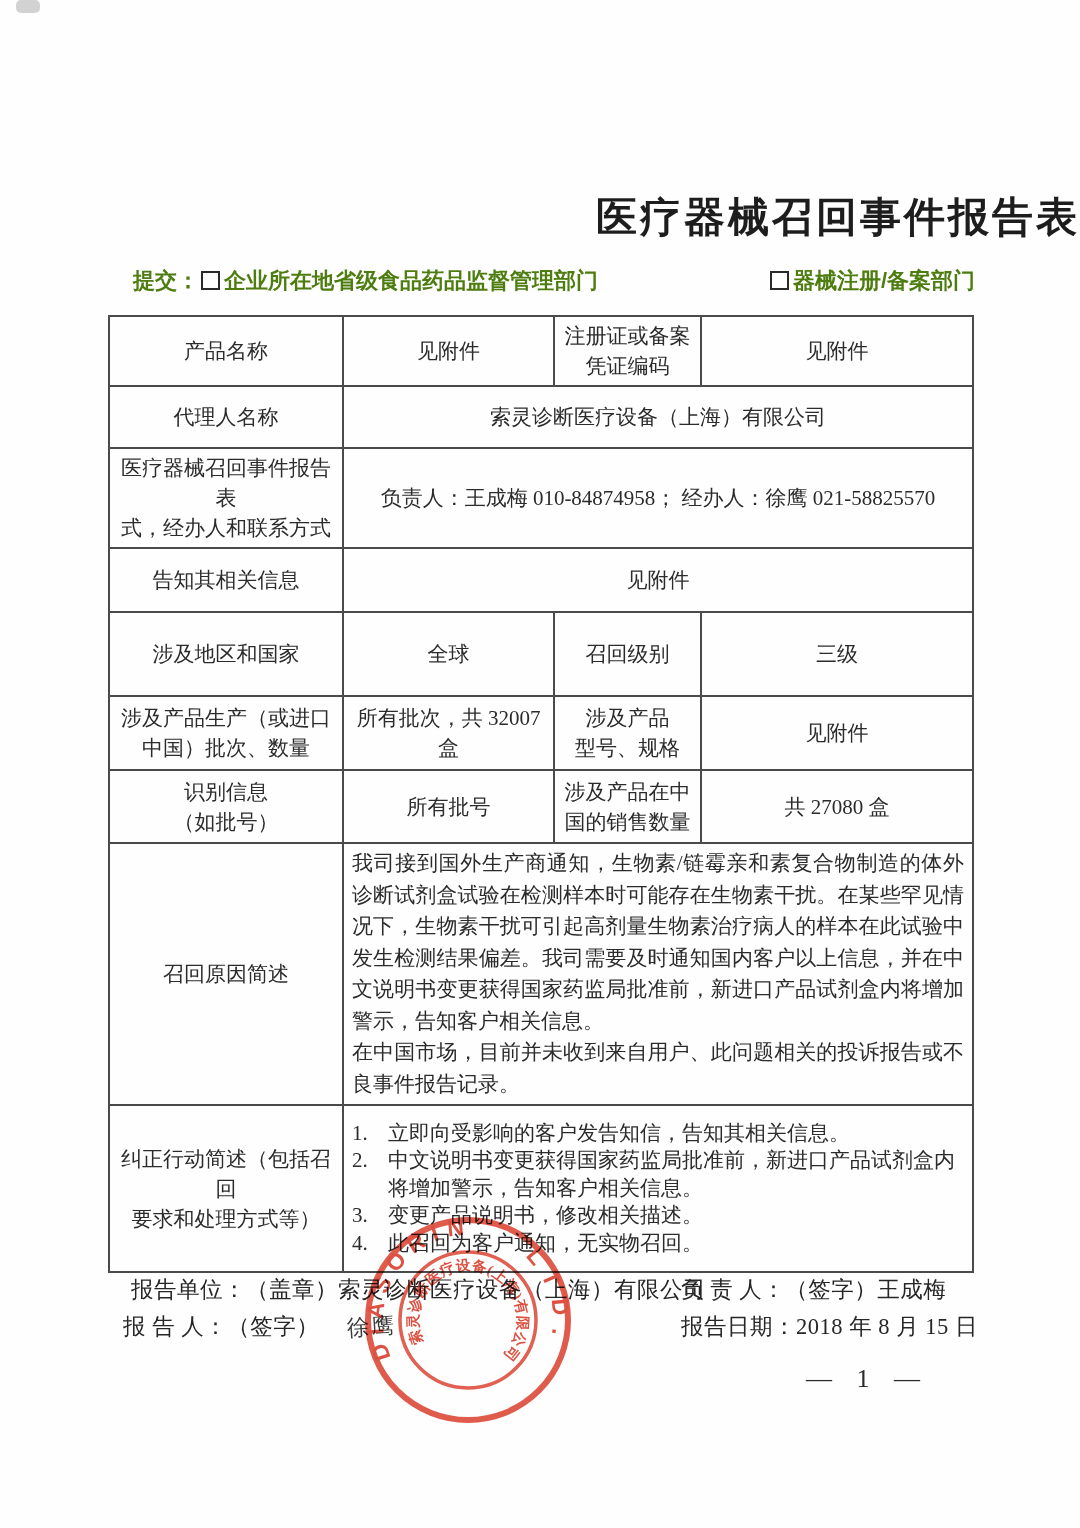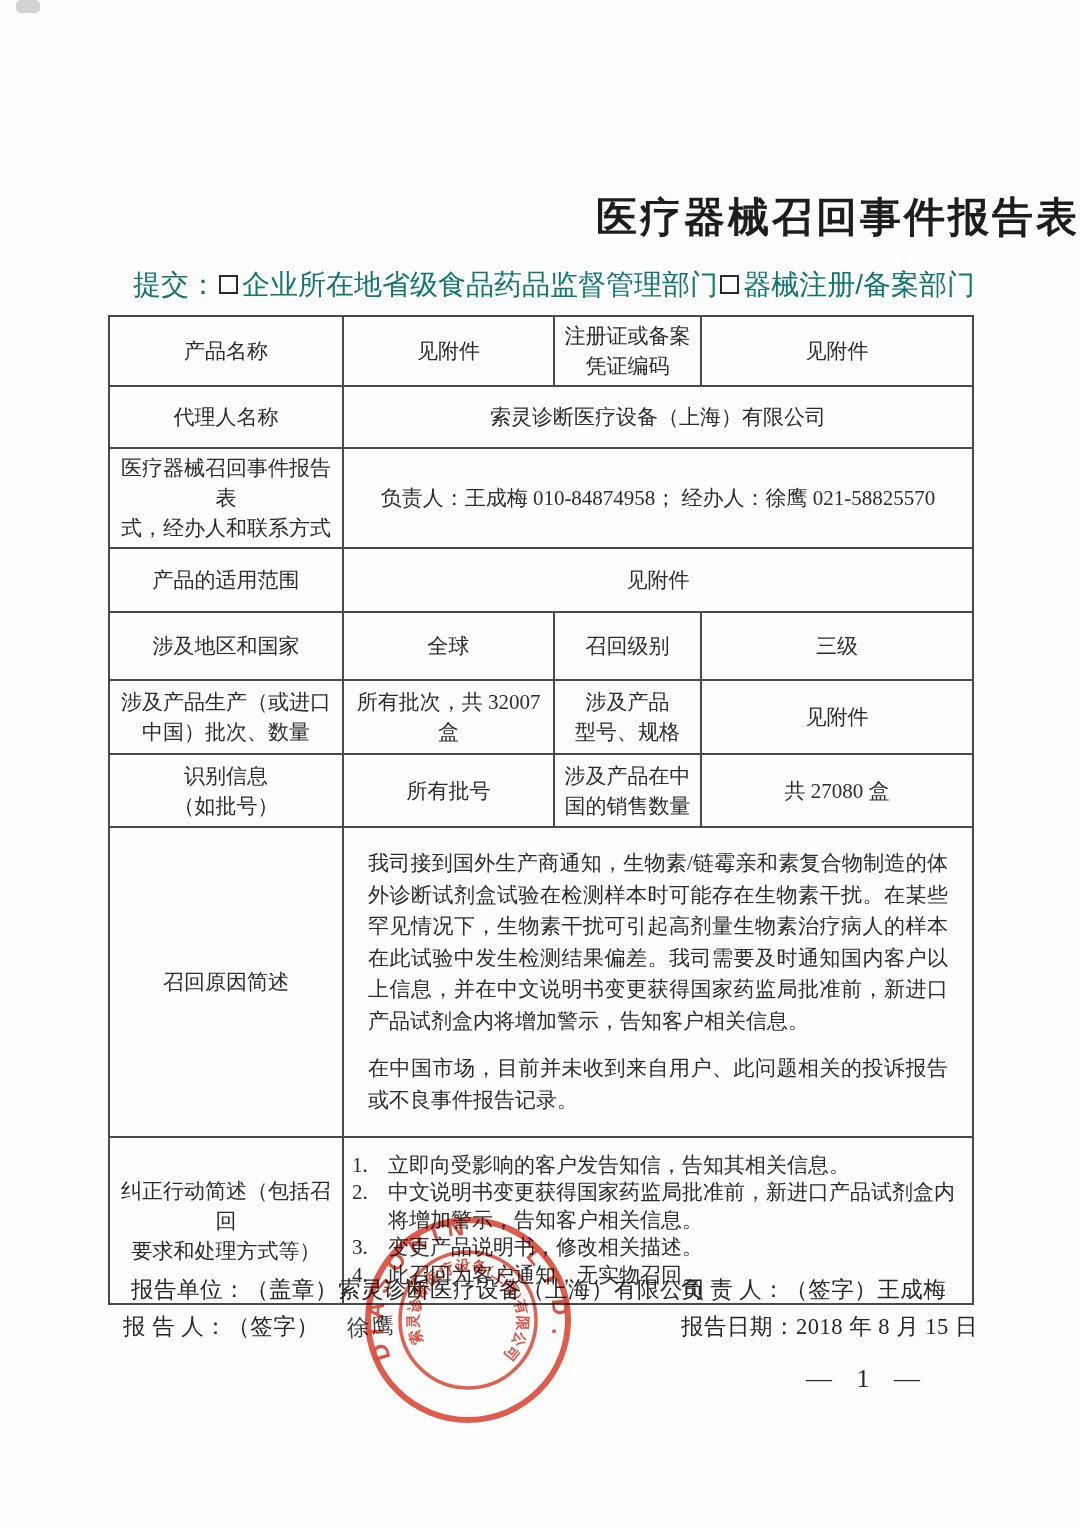--- a/index.html
+++ b/index.html
@@ -13,21 +13,21 @@
 
   .doc-title{
     position:absolute;left:0;top:190px;width:100%;text-align:right;
     font-family:Liberation Serif, serif;
     font-size:41px;font-weight:bold;letter-spacing:3px;color:#1d1d1d;
   }
 
   .submit-line{
     position:absolute;left:133px;top:266px;width:842px;
     font-family:"Liberation Sans","DejaVu Sans",sans-serif;
-    font-size:28px;font-weight:normal;color:#0f766e;
+    font-size:22px;font-weight:bold;color:#4d7c0f;
     display:flex;justify-content:space-between;align-items:center;
   }
   .submit-left,.submit-right{display:flex;align-items:center;}
   .checkbox{
     display:inline-block;width:15px;height:15px;border:2px solid #2a2a2a;
     margin:0 4px 2px 2px;background:transparent;flex:none;
   }
 
   table.form{
     position:absolute;left:108px;top:315px;width:864px;
@@ -35,21 +35,21 @@
   }
   table.form td{
     border:2px solid #4a4a4a;font-size:21px;color:#2b2b2b;
     vertical-align:middle;padding:4px 8px;
   }
   td.lab{text-align:center;white-space:pre-line;line-height:30px;}
   td.val{text-align:center;line-height:30px;}
   td.reason{
     text-align:justify;line-height:31.5px;padding:6px 12px 4px 14px;vertical-align:top;
   }
-  td.reason .para{margin:16px;}
+  td.reason .para{margin:0;}
   td.actions{vertical-align:top;padding:8px 10px 4px 12px;line-height:27.5px;}
   .act-row{display:flex;}
   .act-num{flex:none;width:36px;}
   .act-txt{flex:1;}
 
   .footer-line{position:absolute;font-size:22.5px;color:#262626;letter-spacing:.5px;white-space:nowrap;}
   .fl1{left:123px;top:1274px;margin-left:8px;}
   .fl2{left:123px;top:1311px;}
   .fr1{left:681px;top:1274px;}
   .fr2{left:681px;top:1311px;}
@@ -111,24 +111,24 @@
     <tr style="height:62px">
       <td class="lab">代理人名称</td>
       <td class="val" colspan="3">索灵诊断医疗设备（上海）有限公司</td>
     </tr>
     <tr style="height:77px">
       <td class="lab">医疗器械召回事件报告表
 式，经办人和联系方式</td>
       <td class="val" colspan="3">负责人：王成梅 010-84874958；  经办人：徐鹰 021-58825570</td>
     </tr>
     <tr style="height:64px">
-      <td class="lab">产品的适用范围</td>
+      <td class="lab">告知其相关信息</td>
       <td class="val" colspan="3">见附件</td>
     </tr>
-    <tr style="height:68px">
+    <tr style="height:84px">
       <td class="lab">涉及地区和国家</td>
       <td class="val">全球</td>
       <td class="lab">召回级别</td>
       <td class="val">三级</td>
     </tr>
     <tr style="height:74px">
       <td class="lab">涉及产品生产（或进口
 中国）批次、数量</td>
       <td class="val">所有批次，共 32007 盒</td>
       <td class="lab">涉及产品

